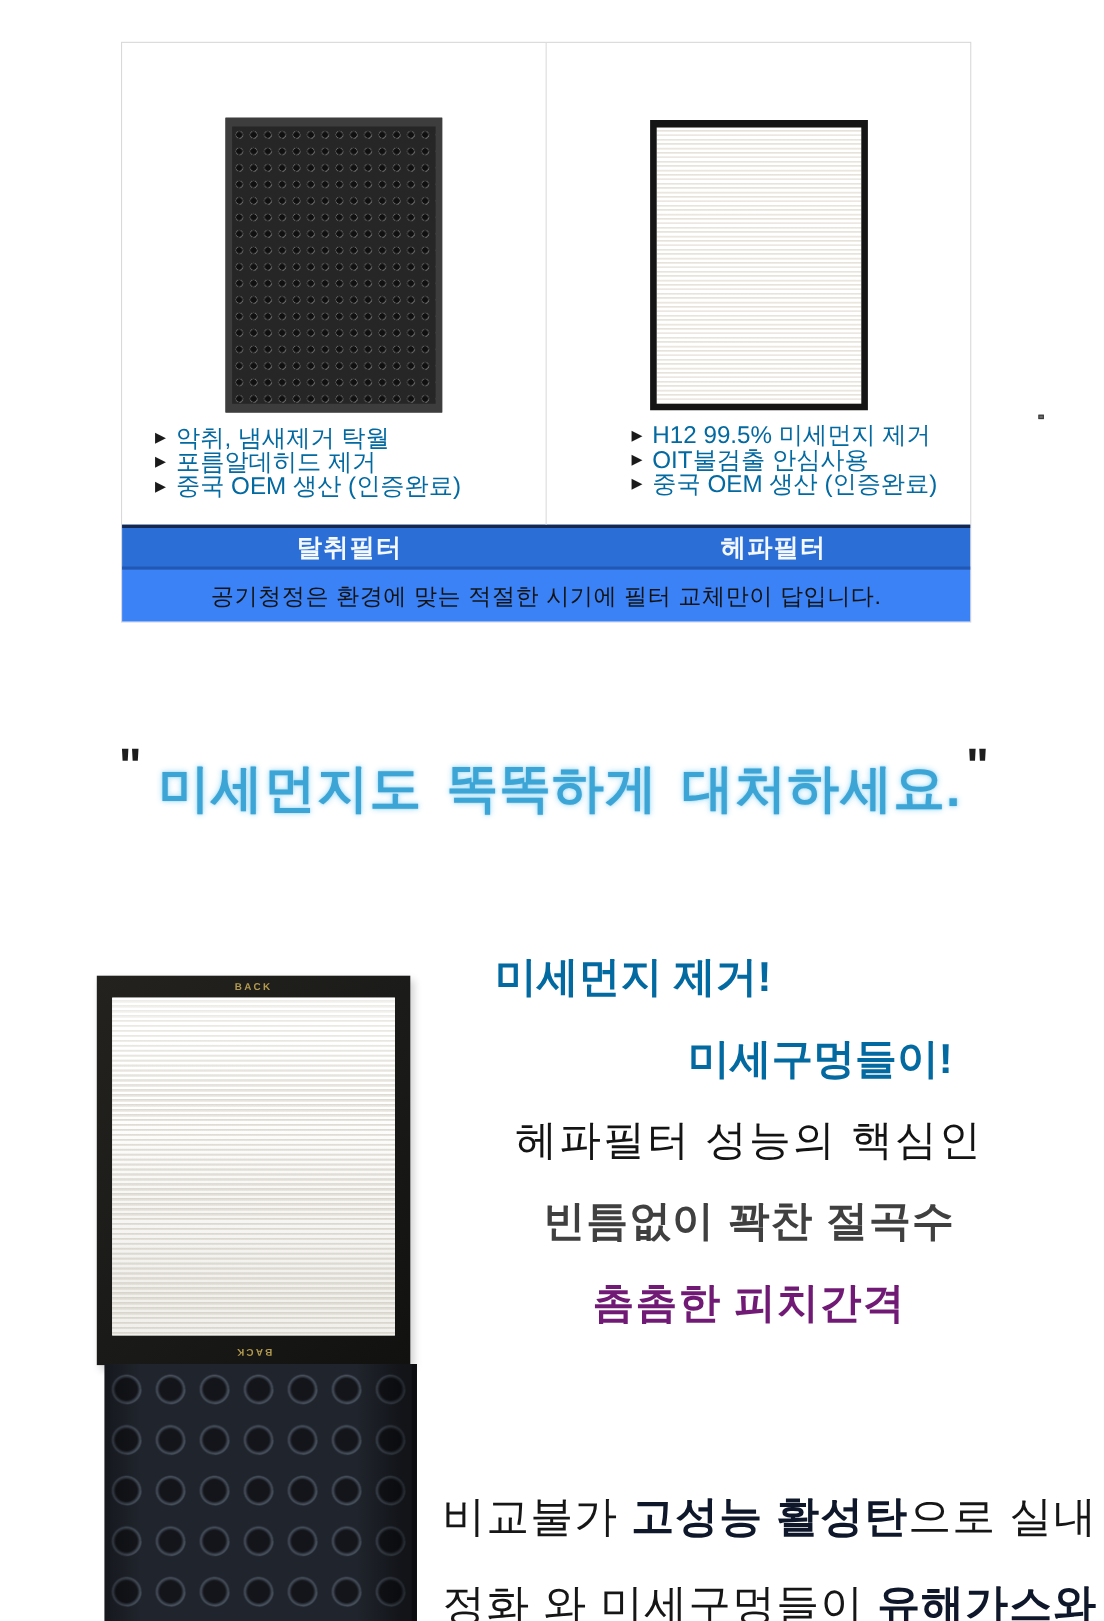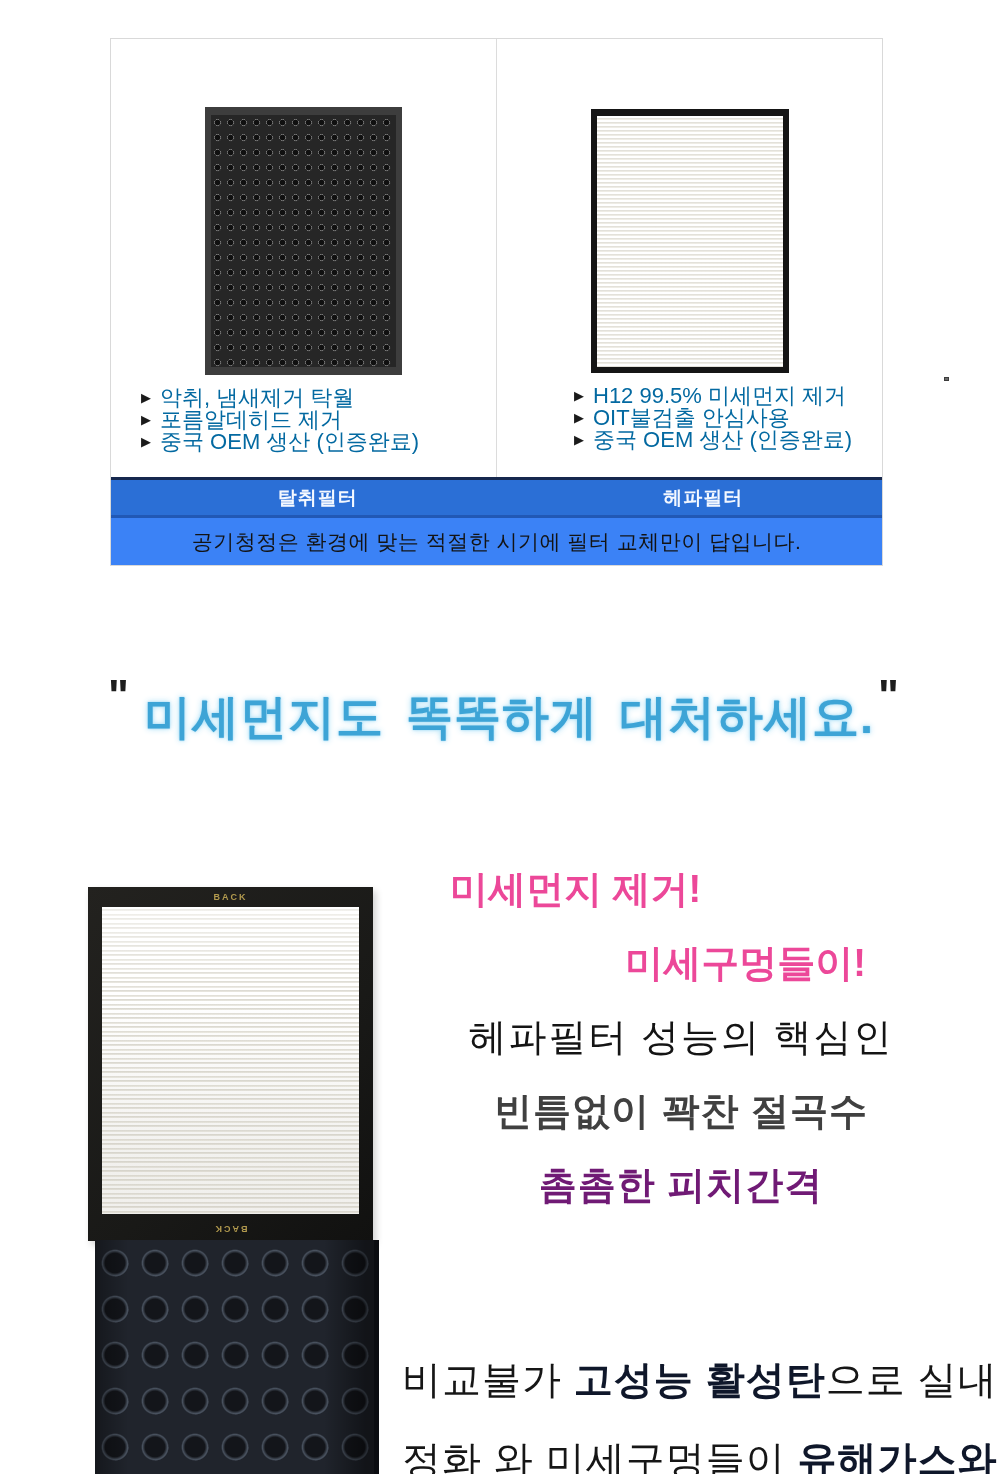--- a/index.html
+++ b/index.html
@@ -44,21 +44,21 @@
   .bullet-marker { font-size:13px; color:#1a1a1a; line-height:22px; }
   .bullet-text { font-size:22px; color:#0369a1; line-height:22px; white-space:nowrap; }
 
   .bar-blue {
     height:41px; display:flex;
     background:#2b6fd6;
     border-top:3px solid #16284e; border-bottom:3px solid #2158b5;
   }
   .bar-blue-cell {
     flex:1; display:flex; align-items:center; justify-content:center;
-    color:#f4f8ff; font-size:19px; font-weight:bold; letter-spacing:1px;padding-left:28px;
+    color:#f4f8ff; font-size:23px; font-weight:bold; letter-spacing:1px;padding-left:28px;
   }
   .bar-gray {
     height:47px; background:#3b82f6; display:flex; align-items:center; justify-content:center;
     font-size:21px; color:#131313; letter-spacing:0.5px;
   }
 
   .artifact-dot {
     position:absolute; left:944px; top:377px; width:5px; height:4px;
     background:#6a6a6a; border:1px solid #3c3c3c;
   }
@@ -96,21 +96,21 @@
   }
   .frame-label {
     position:absolute; left:0; width:100%; text-align:center;
     font-size:9px; font-weight:bold; letter-spacing:2px; color:#b29a4e;
   }
   .frame-label-top { top:5px; }
   .frame-label-bottom { bottom:7px; transform:rotate(180deg); }
 
   .hepa-text { position:absolute; left:450px; top:852px; width:462px; }
   .t-line { font-size:38px; line-height:74px; white-space:nowrap; }
-  .t-blue { color:#ec4899; font-weight:bold; }
+  .t-blue { color:#0369a1; font-weight:bold; }
   .t-line1 { text-align:left; }
   .t-line2 { text-align:right; padding-right:46px; }
   .t-line3 { color:#141414; font-weight:normal; text-align:center; letter-spacing:2px; }
   .t-line4 { color:#404040; font-weight:bold; text-align:center; letter-spacing:1px; }
   .t-line5 { color:#701a75; font-weight:bold; text-align:center; letter-spacing:1px; }
 
   
   .carbon-photo {
     position:absolute; left:95px; top:1240px; width:284px; height:234px;
     background-color:#20242c;

